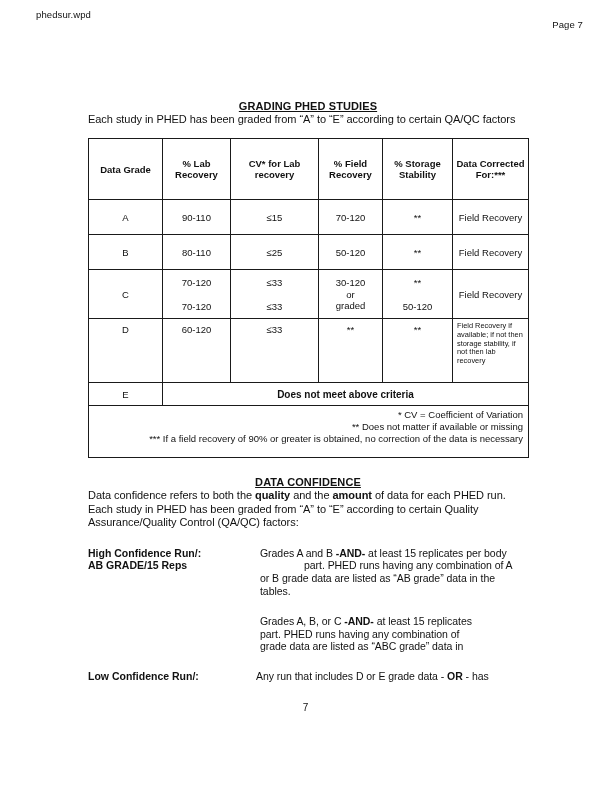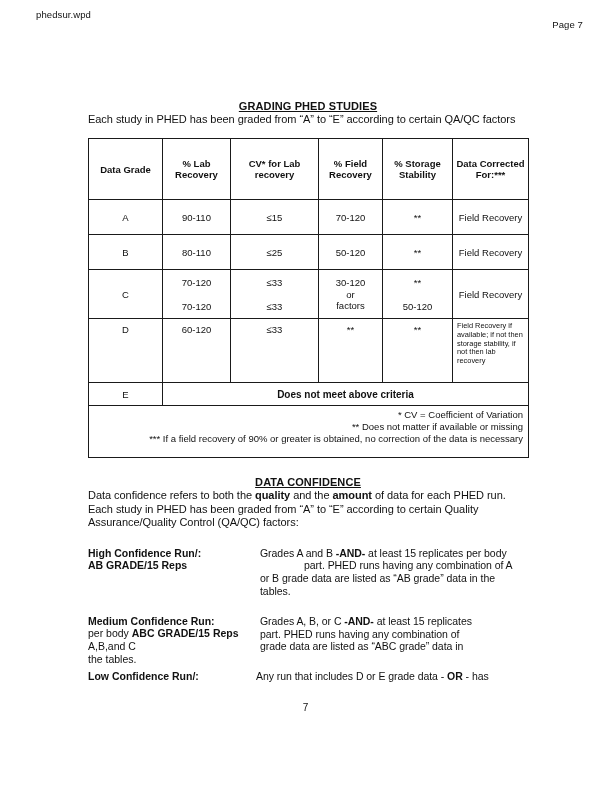--- a/index.html
+++ b/index.html
@@ -239,21 +239,21 @@
           <td>
             <span class="twoline">
               <span class="t1">≤33</span>
               <span class="t2">≤33</span>
             </span>
           </td>
           <td>
             <span class="c-stack">
               <span class="s1">30-120</span>
               <span class="s2">or</span>
-              <span class="s3">factors</span>
+              <span class="s3">graded</span>
             </span>
           </td>
           <td>
             <span class="twoline">
               <span class="t1">**</span>
               <span class="t2">50-120</span>
             </span>
           </td>
           <td>Field Recovery</td>
         </tr>
@@ -285,26 +285,20 @@
 
       <div class="conf-block">
         <div class="conf-left">
           <b>High Confidence Run/:</b><br>
           <b>AB GRADE/15 Reps</b>
         </div>
         <div class="conf-right"><span>Grades A and B </span><b>-AND-</b><span> at least 15 replicates per body</span><br><span class="indent">part.  PHED runs having any combination of A</span><br><span>or B grade data are listed as “AB grade” data in the tables.</span></div>
       </div>
 
       <div class="conf-block">
-        <div class="conf-left">
-          <b>Medium Confidence Run:</b><br>
-          <span>per body </span><b>ABC GRADE/15 Reps</b><br>
-          <span>A,B,and C</span><br>
-          <span>the tables.</span>
-        </div>
         <div class="conf-right"><span>Grades A, B, or C  </span><b>-AND-</b><span> at least 15 replicates</span><br><span>part.  PHED runs having any combination of</span><br><span>grade data are listed as “ABC grade” data in</span></div>
       </div>
 
       <div class="conf-block low">
         <div class="conf-left">
           <b>Low Confidence Run/:</b>
         </div>
         <div class="conf-right"><span>Any run that includes D or E grade data  - </span><b>OR</b><span> -  has</span></div>
       </div>
     </div>

